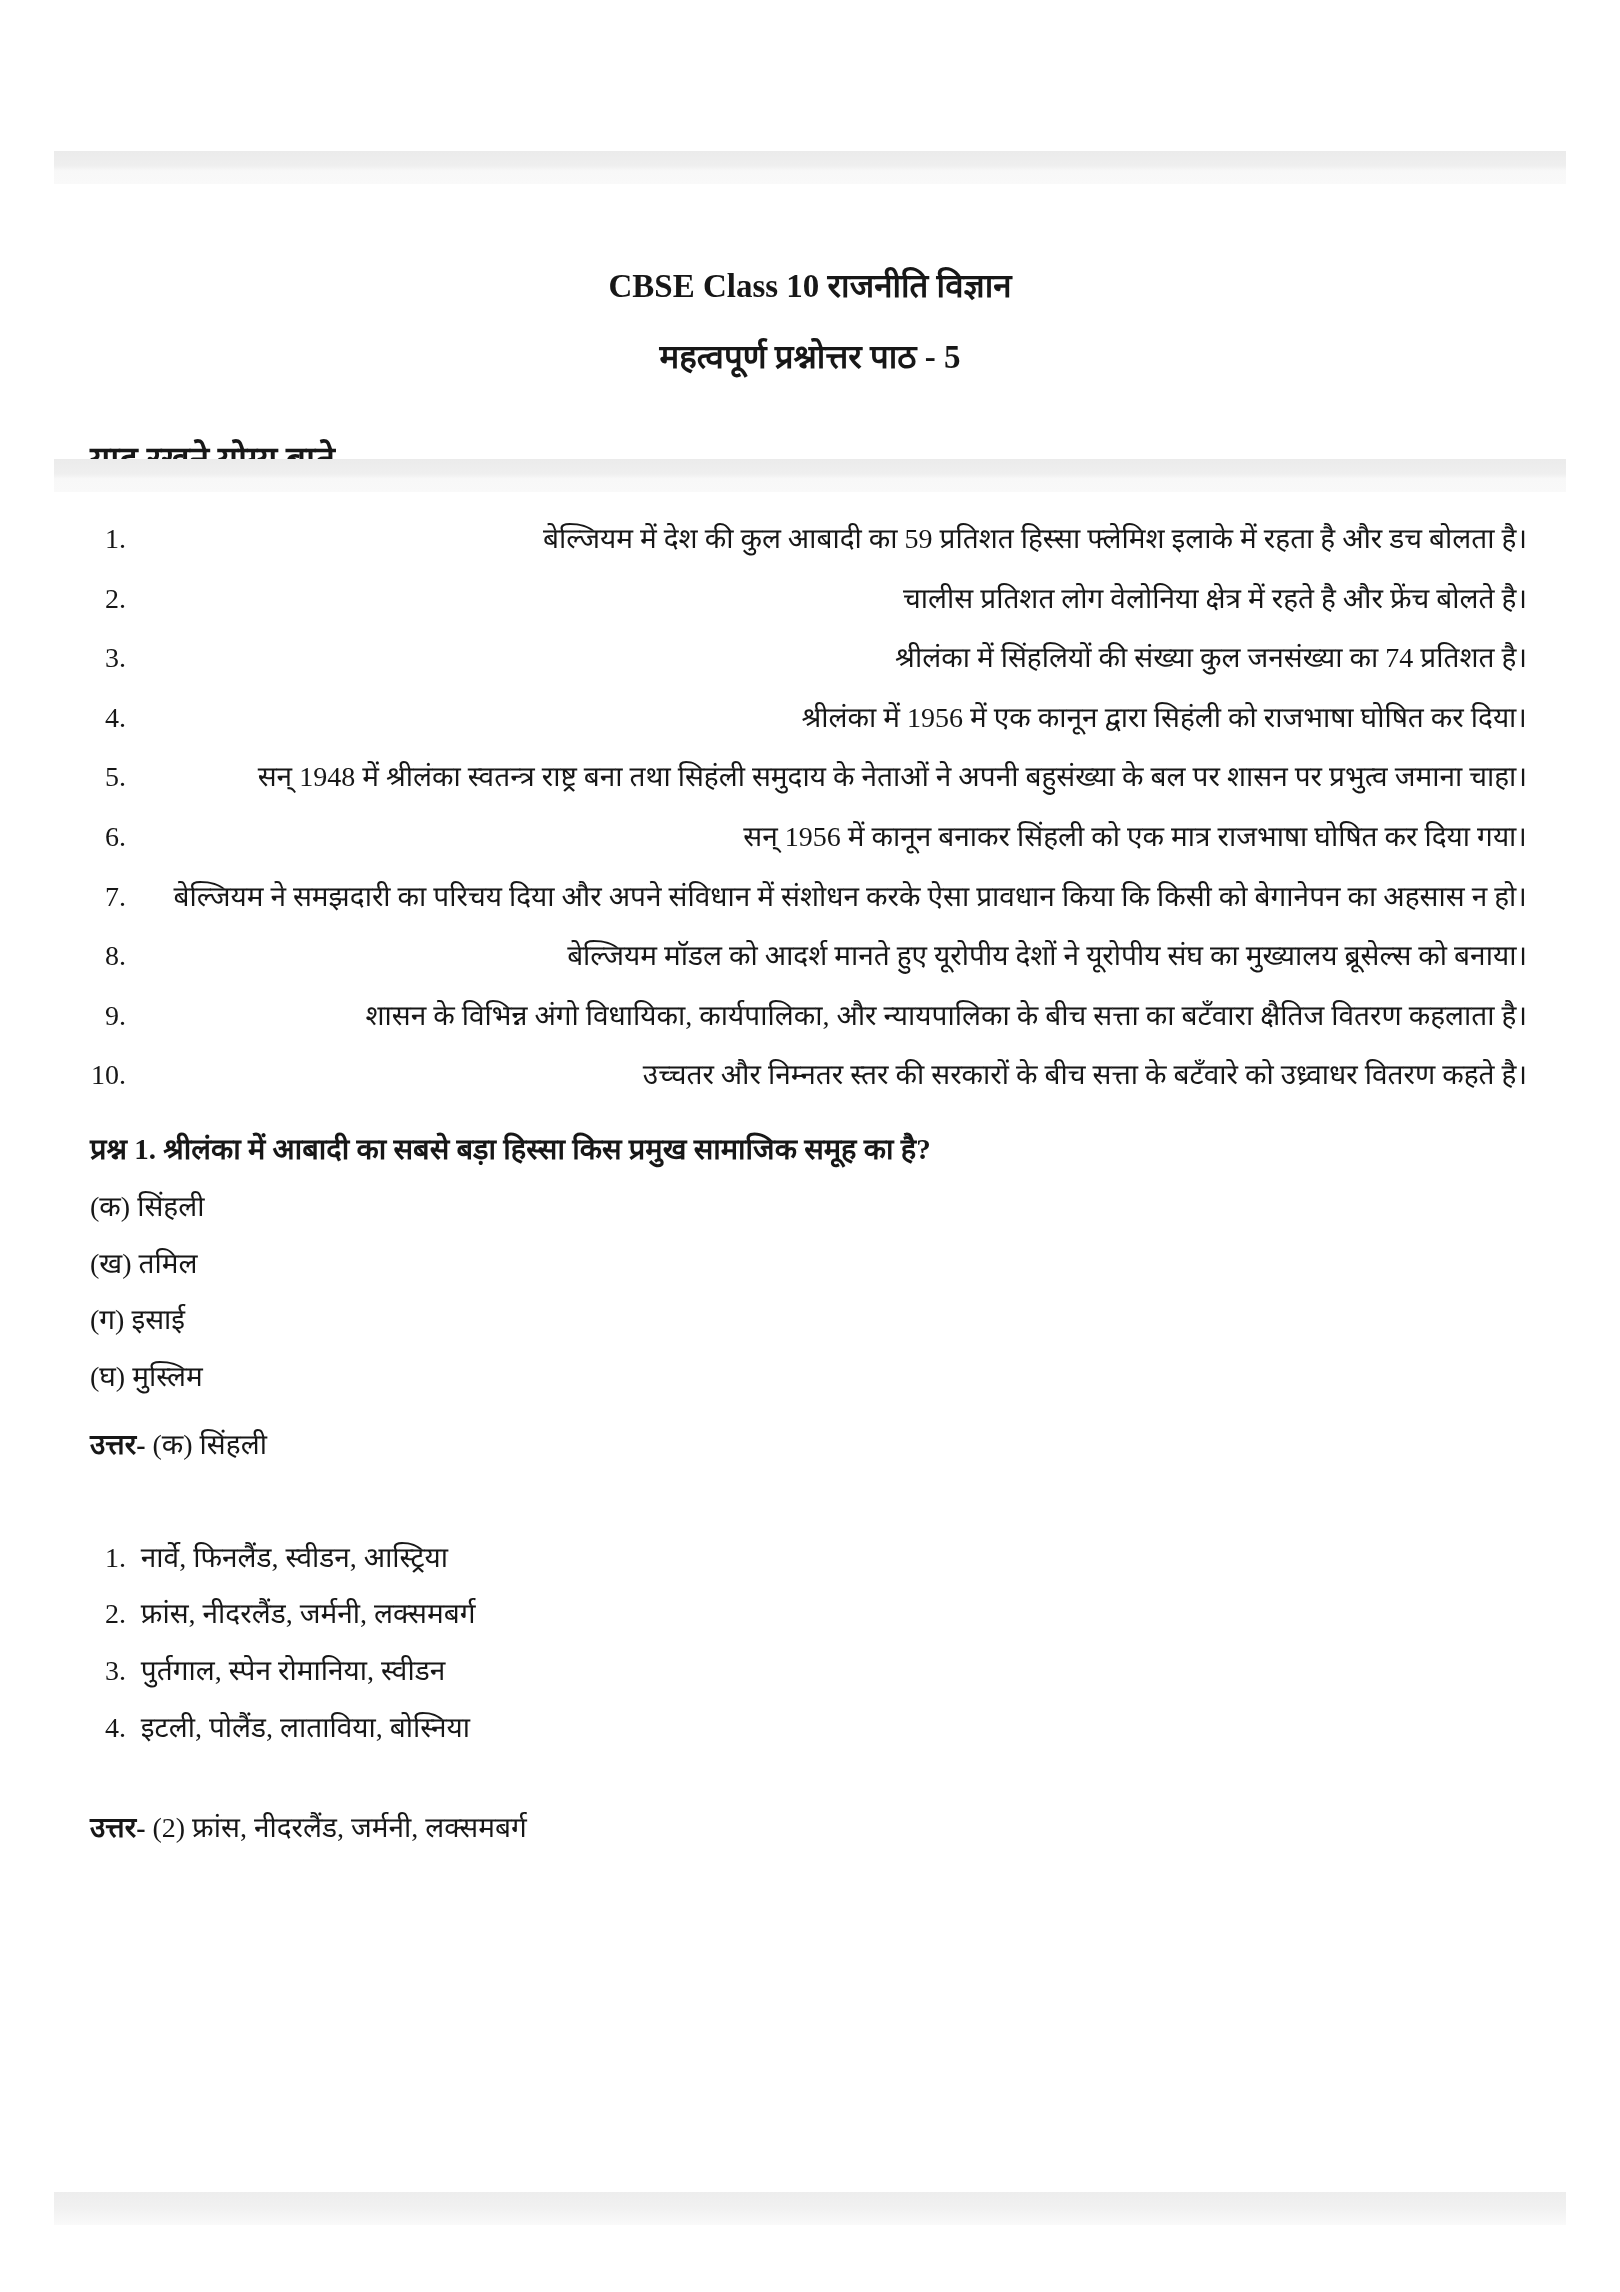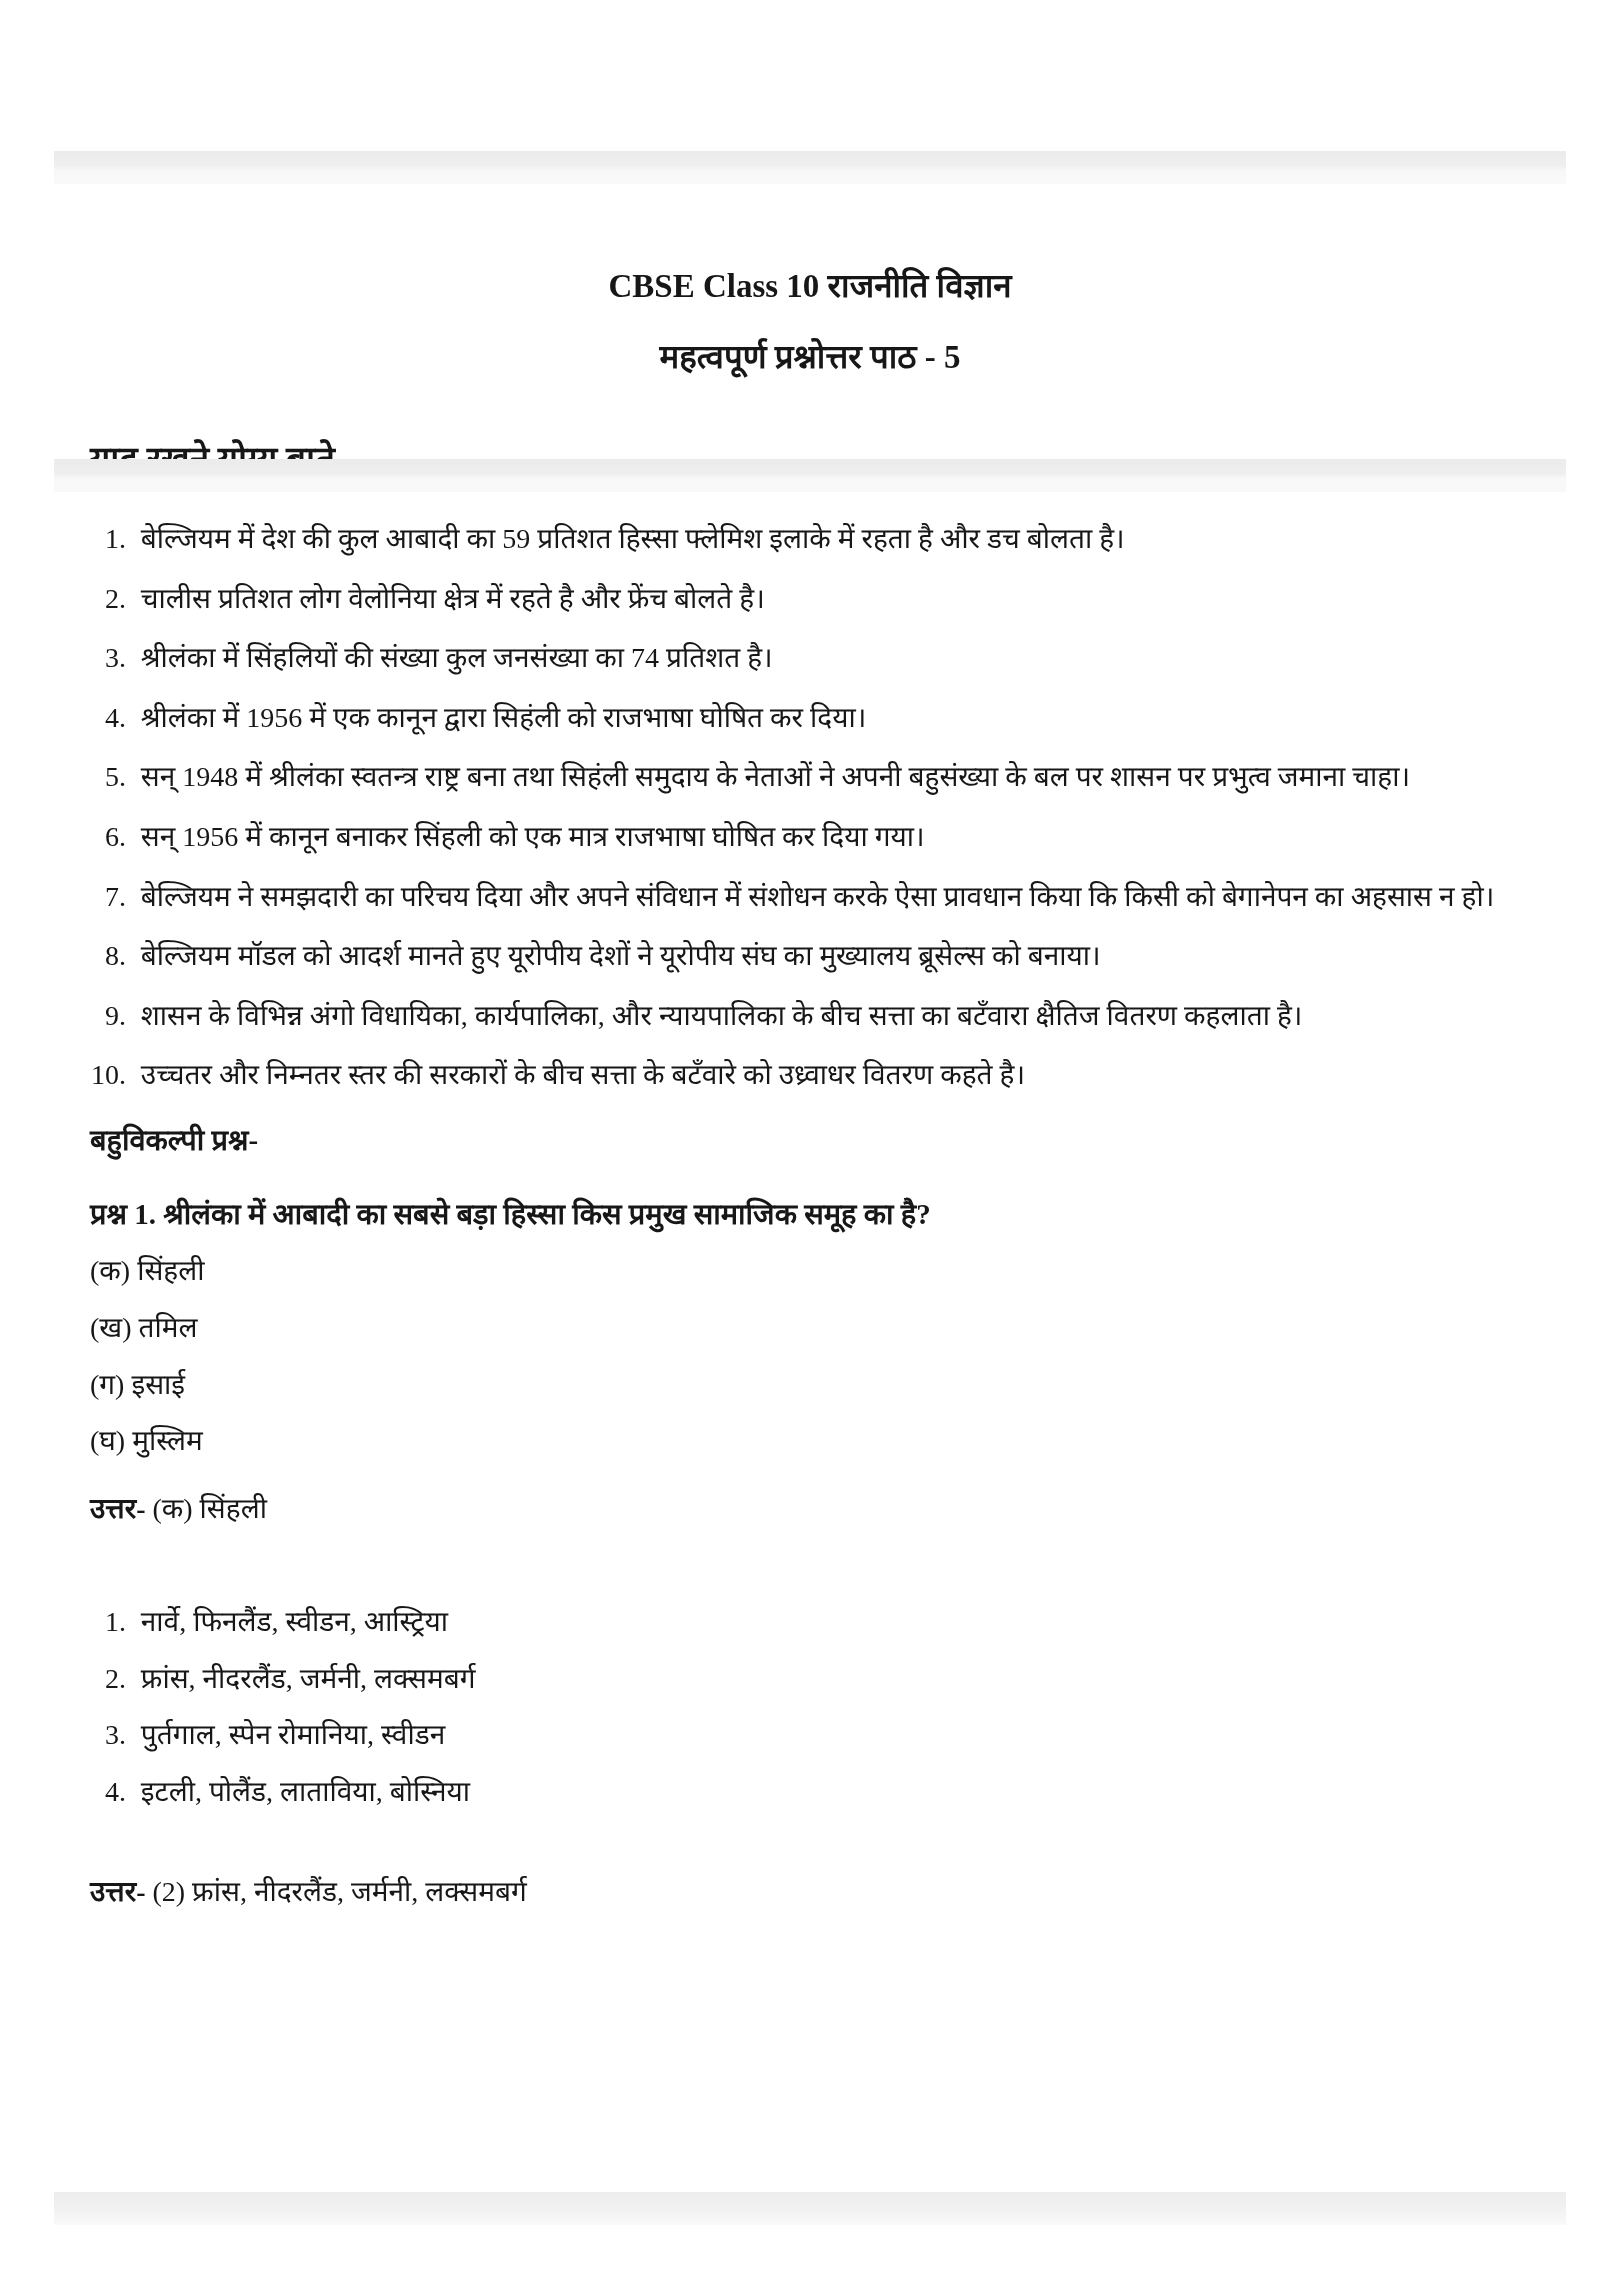--- a/index.html
+++ b/index.html
@@ -49,20 +49,21 @@
 
   ol.notes-list {
     margin: 39px 0 0 0;
     padding-left: 43px;
     font-size: 28px;
     line-height: 41px;
   }
   ol.notes-list > li {
     margin-bottom: 18.6px;
     padding-left: 7.8px;
+    text-align: right;
   }
 
   .mcq-heading {
     margin-top: 25.5px;
     font-weight: bold;
     font-size: 29px;
     line-height: 39px;
   }
   .question-text {
     margin-top: 35px;
@@ -127,21 +128,20 @@
         <li>श्रीलंका में सिंहलियों की संख्या कुल जनसंख्या का 74 प्रतिशत है।</li>
         <li>श्रीलंका में 1956 में एक कानून द्वारा सिहंली को राजभाषा घोषित कर दिया।</li>
         <li>सन् 1948 में श्रीलंका स्वतन्त्र राष्ट्र बना तथा सिहंली समुदाय के नेताओं ने अपनी बहुसंख्या के बल पर शासन पर प्रभुत्व जमाना चाहा।</li>
         <li>सन् 1956 में कानून बनाकर सिंहली को एक मात्र राजभाषा घोषित कर दिया गया।</li>
         <li>बेल्जियम ने समझदारी का परिचय दिया और अपने संविधान में संशोधन करके ऐसा प्रावधान किया कि किसी को बेगानेपन का अहसास न हो।</li>
         <li>बेल्जियम मॉडल को आदर्श मानते हुए यूरोपीय देशों ने यूरोपीय संघ का मुख्यालय ब्रूसेल्स को बनाया।</li>
         <li>शासन के विभिन्न अंगो विधायिका, कार्यपालिका, और न्यायपालिका के बीच सत्ता का बटँवारा क्षैतिज वितरण कहलाता है।</li>
         <li>उच्चतर और निम्नतर स्तर की सरकारों के बीच सत्ता के बटँवारे को उध्र्वाधर वितरण कहते है।</li>
       </ol>
 
-    <div class="mcq-heading">बहुविकल्पी प्रश्न-</div>
 
     <div class="q1-block">
       <div class="question-text">प्रश्न 1. श्रीलंका में आबादी का सबसे बड़ा हिस्सा किस प्रमुख सामाजिक समूह का है?</div>
       <div class="options-plain">
           <div class="option-line">(क) सिंहली</div>
           <div class="option-line">(ख) तमिल</div>
           <div class="option-line">(ग) इसाई</div>
           <div class="option-line">(घ) मुस्लिम</div>
         </div>
       <div class="answer-line">

